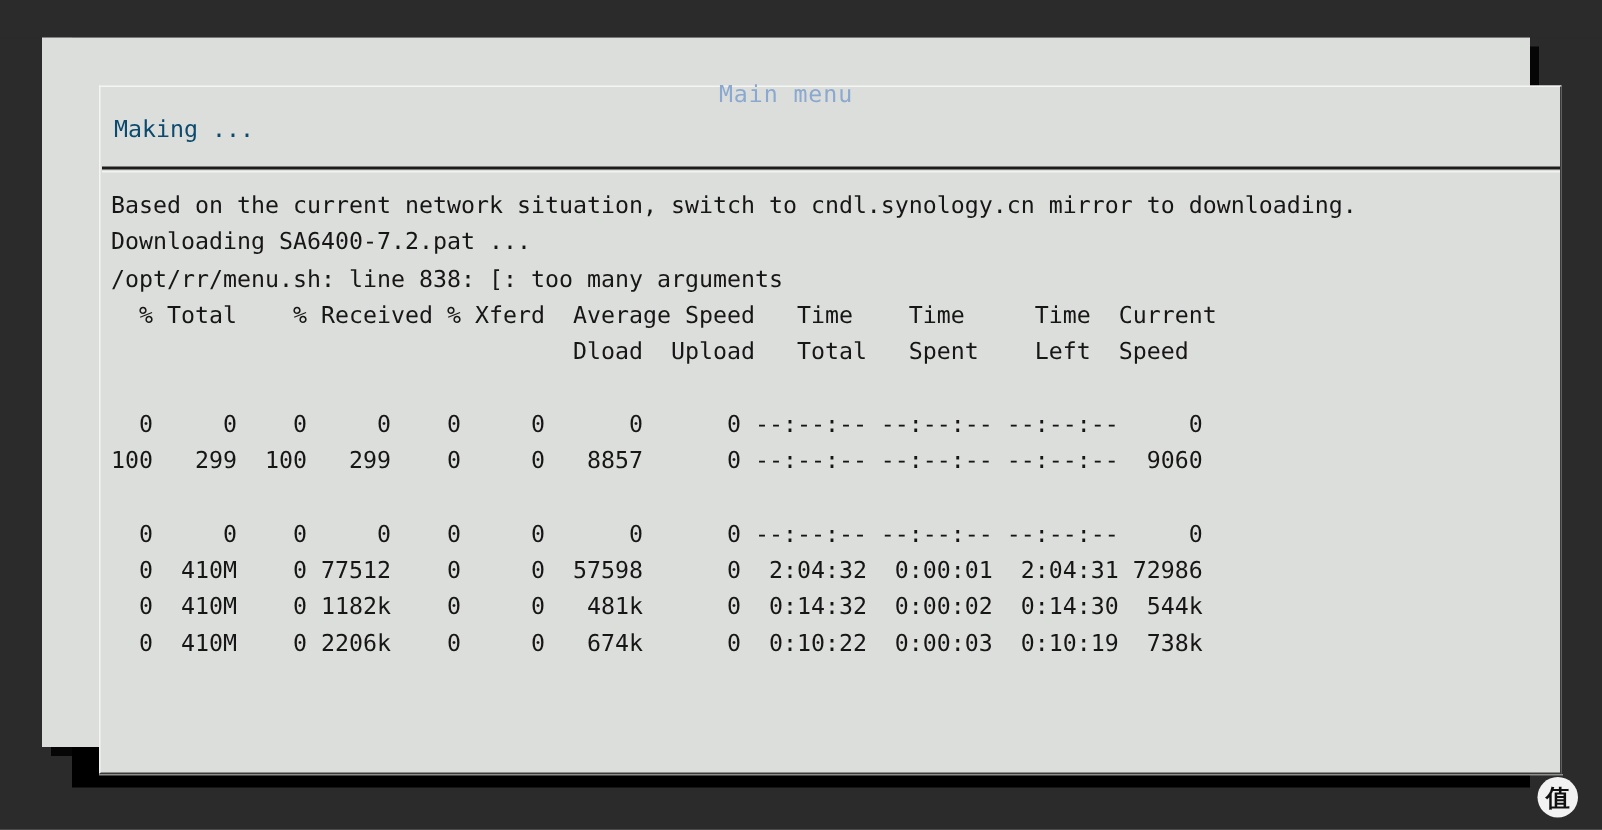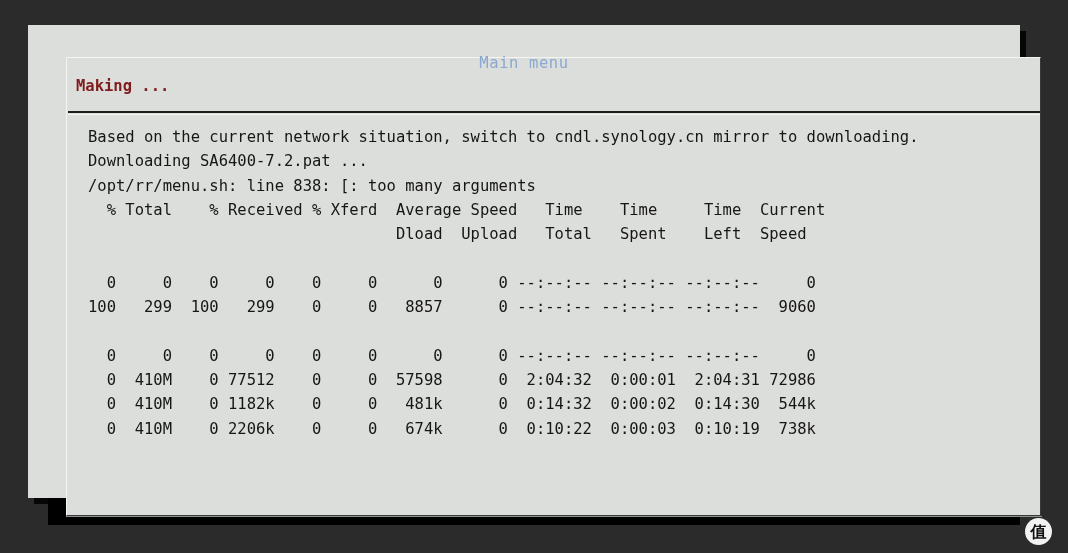--- a/index.html
+++ b/index.html
@@ -128,21 +128,21 @@
     position: absolute;
     left: 46px;
     top: 100px;
     width: 960px;
     font-size: 15.5px;
     line-height: 24.3px;
     color: #161616;
     white-space: pre;
     letter-spacing: 0px;
   }
-  #console .log-line { display: block; margin-left: 14px; }
+  #console .log-line { display: block; }
   #console .blank-line { display: block; height: 24.3px; }
 
   
   #watermark {
     position: absolute;
     right: 16px;
     bottom: 8px;
     display: flex;
     align-items: center;
     gap: 8px;
@@ -177,21 +177,21 @@
   <div id="top-dark-strip"></div>
 
   <div id="dialog-shadow"></div>
 
   <div id="dialog" style="background: rgb(220, 222, 219);">
 
     <div id="dialog-inner" style="background: rgb(220, 222, 219);"></div>
 
     <div id="dialog-title" style="color: rgb(138, 168, 208);">Main menu</div>
 
-    <div id="status-line" style="color: #7f1d1d; font-weight: bold;">Making ...</div>
+    <div id="status-line" style="color: #0c4a6e;">Making ...</div>
 
     <div id="divider"></div>
 
     <div id="console" style="color: rgb(22, 22, 22);"><span class="log-line">Based on the current network situation, switch to cndl.synology.cn mirror to downloading.</span><span class="log-line">Downloading SA6400-7.2.pat ...</span><span class="log-line">/opt/rr/menu.sh: line 838: [: too many arguments</span><span class="log-line">  % Total    % Received % Xferd  Average Speed   Time    Time     Time  Current</span><span class="log-line">                                 Dload  Upload   Total   Spent    Left  Speed</span><span class="blank-line"></span><span class="log-line">  0     0    0     0    0     0      0      0 --:--:-- --:--:-- --:--:--     0</span><span class="log-line">100   299  100   299    0     0   8857      0 --:--:-- --:--:-- --:--:--  9060</span><span class="blank-line"></span><span class="log-line">  0     0    0     0    0     0      0      0 --:--:-- --:--:-- --:--:--     0</span><span class="log-line">  0  410M    0 77512    0     0  57598      0  2:04:32  0:00:01  2:04:31 72986</span><span class="log-line">  0  410M    0 1182k    0     0   481k      0  0:14:32  0:00:02  0:14:30  544k</span><span class="log-line">  0  410M    0 2206k    0     0   674k      0  0:10:22  0:00:03  0:10:19  738k</span></div>
 
   </div>
 
   <div id="watermark">
     <span class="wm-badge">值</span>
   </div>

